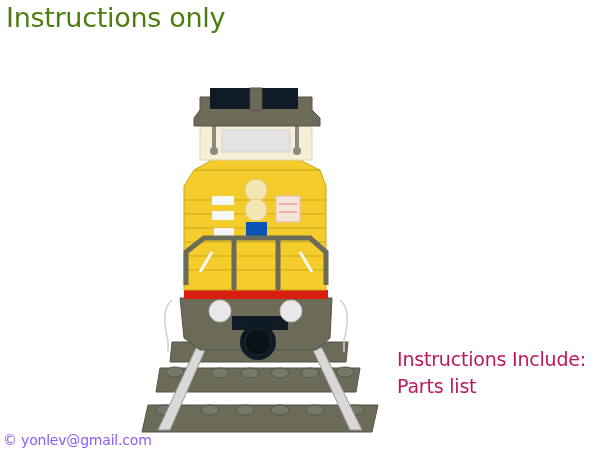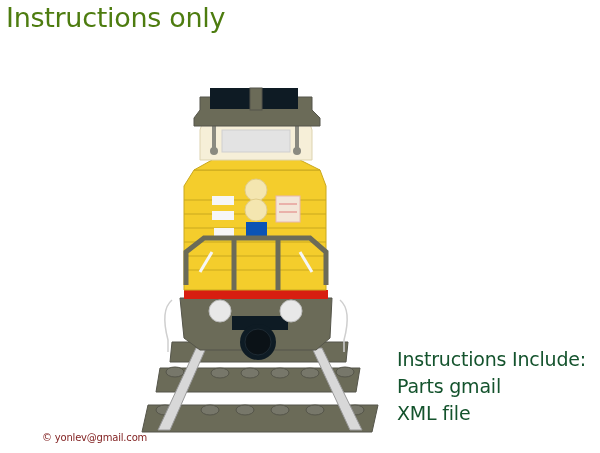--- a/index.html
+++ b/index.html
@@ -1,20 +1,20 @@
 <!DOCTYPE html>
 <html><head>
   <meta charset="utf-8">
   <style>
     html, body { margin: 0; padding: 0; background: #ffffff; }
     body { width: 600px; height: 453px; position: relative; overflow: hidden; font-family: "DejaVu Sans", sans-serif; }
     .title { position: absolute; left: 6px; top: 2px; font-size: 27px; color: #4d7c0f; letter-spacing: -0.3px; }
-    .includes { position: absolute; left: 397px; top: 346px; font-size: 19px; color: #14532d; line-height: 27px; }
+    .includes { position: absolute; left: 397px; top: 346px; font-size: 19px; color: #be185d; line-height: 27px; }
     .includes div { white-space: nowrap; letter-spacing: -0.2px; }
-    .copyright { position: absolute; left: 3px; top: 432px; font-size: 10px; color: #7f1d1d; letter-spacing: -0.2px; margin-left: 39px; }
+    .copyright { position: absolute; left: 3px; top: 432px; font-size: 14px; color: #8b5cf6; letter-spacing: -0.2px; }
     .train { position: absolute; left: 0; top: 0; }
   </style>
 </head>
 <body>
 
 <div class="title">Instructions only</div>
 
 <svg class="train" width="600" height="453" viewBox="0 0 600 453">
 
   <g fill="#6B6B58" stroke="#55554A" stroke-width="1">
@@ -102,17 +102,16 @@
   <circle cx="297" cy="151" r="4" fill="#8A8A80"></circle>
 
   <polygon points="200,97 312,97 312,110 320,118 320,126 194,126 194,118 200,110" fill="#6B6B58" stroke="#55554A"></polygon>
   <rect x="210" y="88" width="40" height="21" fill="#0E1B24"></rect>
   <rect x="262" y="88" width="36" height="21" fill="#0E1B24"></rect>
   <rect x="250" y="88" width="12" height="22" fill="#6B6B58" stroke="#55554A"></rect>
 </svg>
 
 <div class="includes">
   <div>Instructions Include:</div>
-  <div>Parts gmail</div>
-  <div>XML file</div>
+  <div>Parts list</div>
 </div>
 
 <div class="copyright">© yonlev@gmail.com</div>
 
 </body></html>

